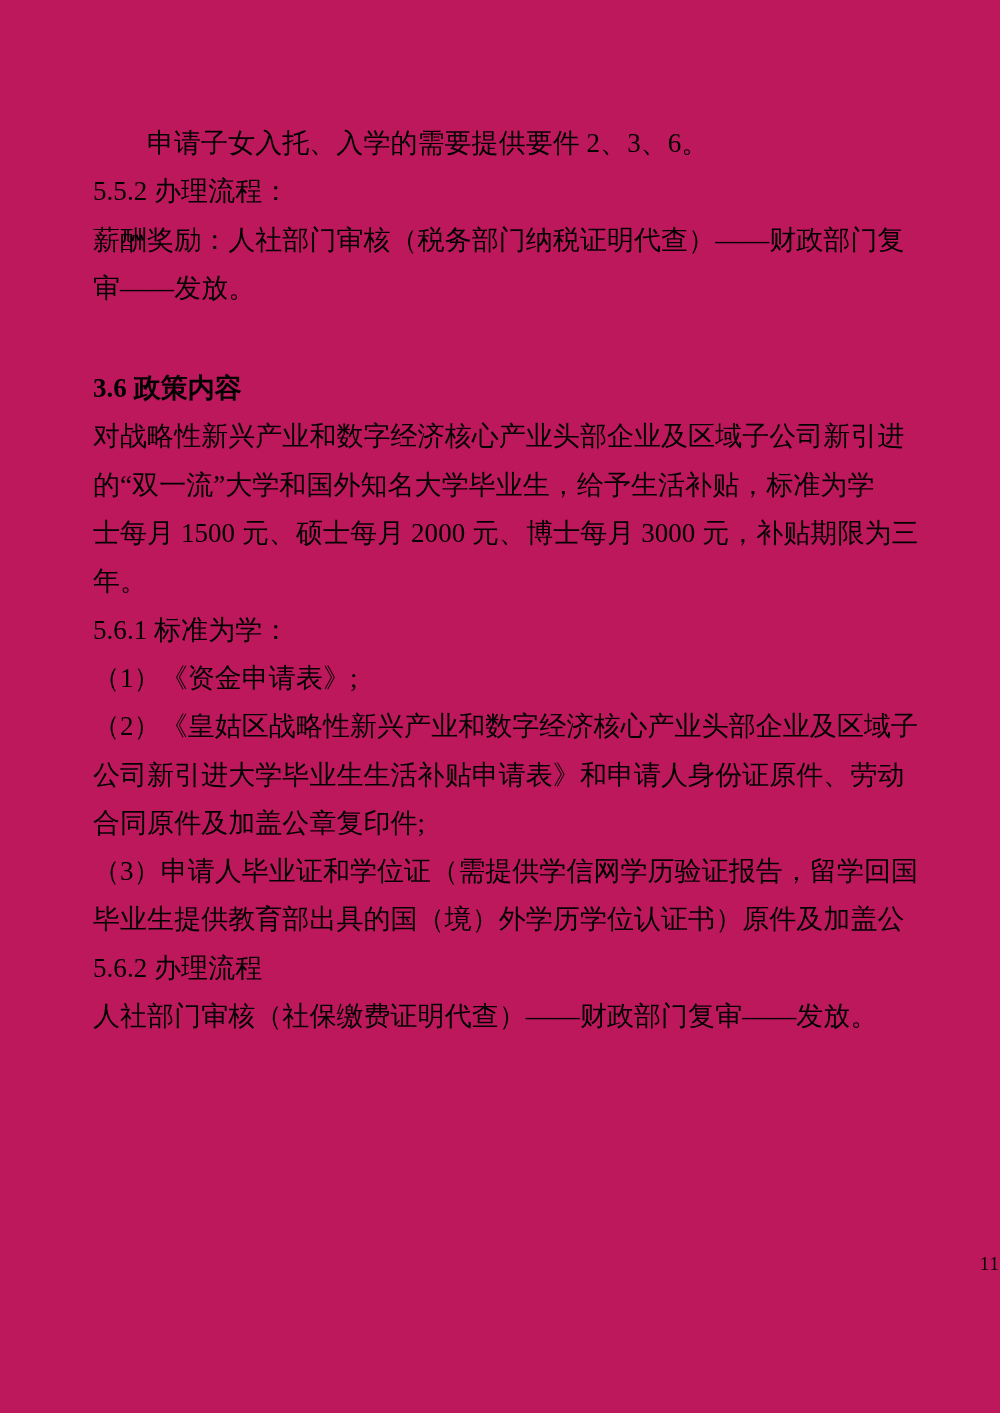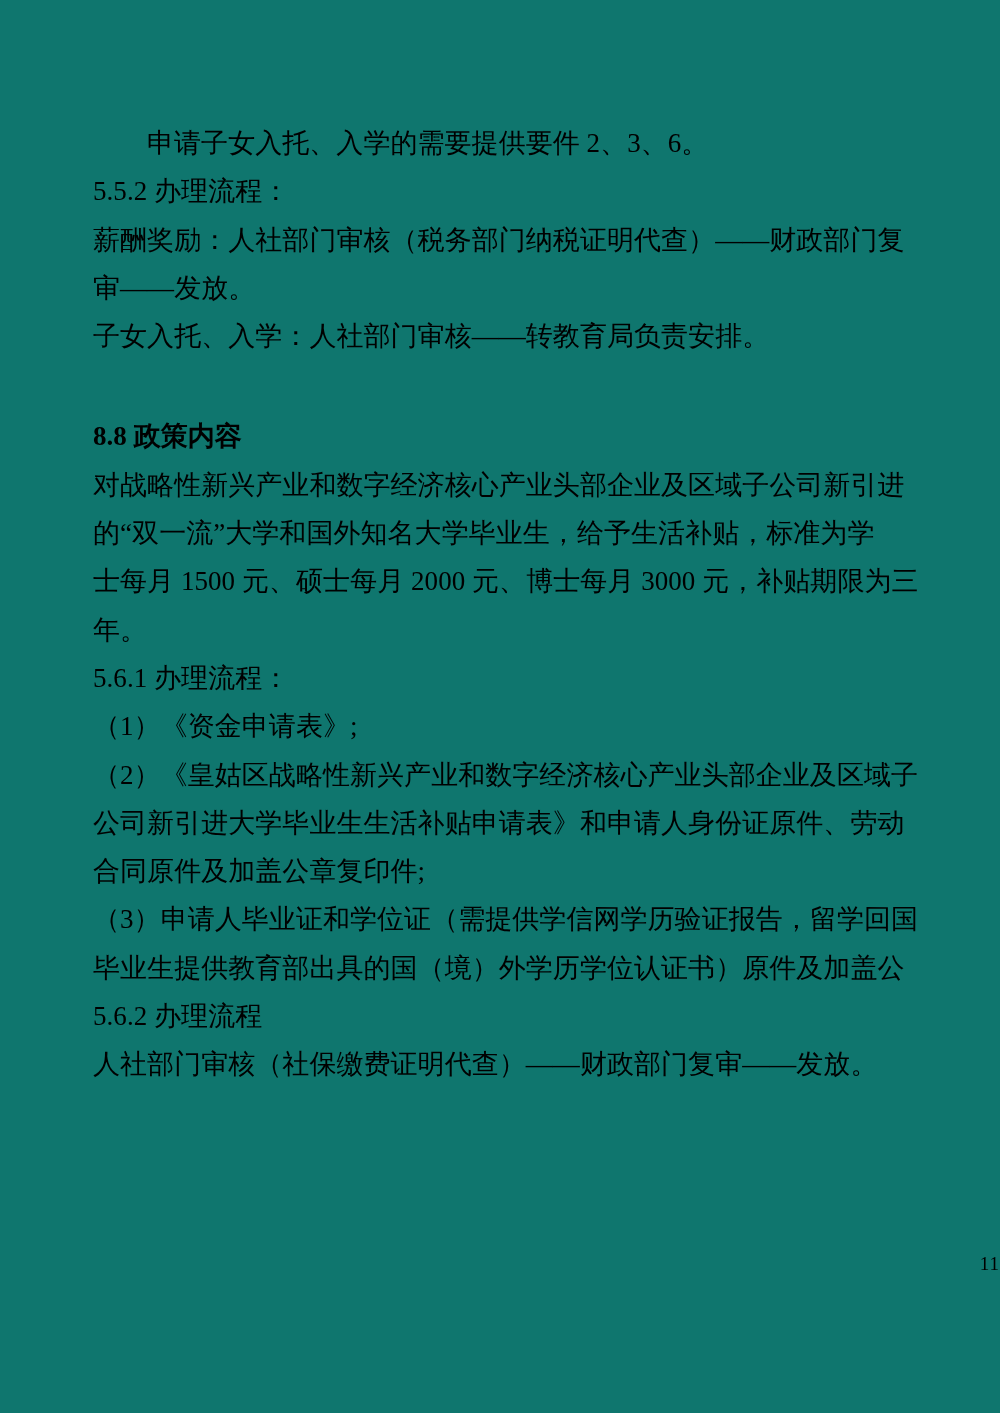--- a/index.html
+++ b/index.html
@@ -4,21 +4,21 @@
 <style>
   html, body {
     margin: 0;
     padding: 0;
     background: #e8e8e8;
   }
   .page {
     position: relative;
     width: 1000px;
     height: 1413px;
-    background: #0f766e;
+    background: #be185d;
     font-family: "Liberation Serif", "DejaVu Serif", serif;
     color: #000000;
     overflow: hidden;
   }
   .content {
     position: absolute;
     left: 93px;
     top: 119px;
     width: 816px;
     font-size: 27px;
@@ -56,33 +56,32 @@
   <div class="content">
 
     <div class="line indent-2">申请子女入托、入学的需要提供要件 2、3、6。</div>
 
     <div class="line">5.5.2 办理流程：</div>
 
     <div class="line">薪酬奖励：人社部门审核（税务部门纳税证明代查）——财政部门复</div>
 
     <div class="line">审——发放。</div>
 
-    <div class="line">子女入托、入学：人社部门审核——转教育局负责安排。</div>
 
-    <div class="line section-heading">8.8 政策内容</div>
+    <div class="line section-heading">3.6 政策内容</div>
 
     <div class="line">对战略性新兴产业和数字经济核心产业头部企业及区域子公司新引进</div>
 
     <div class="line">的“双一流”大学和国外知名大学毕业生，给予生活补贴，标准为学</div>
 
     <div class="line">士每月 1500 元、硕士每月 2000 元、博士每月 3000 元，补贴期限为三</div>
 
     <div class="line">年。</div>
 
-    <div class="line">5.6.1 办理流程：</div>
+    <div class="line">5.6.1 标准为学：</div>
 
     <div class="line">（1）《资金申请表》;</div>
 
     <div class="line">（2）《皇姑区战略性新兴产业和数字经济核心产业头部企业及区域子</div>
 
     <div class="line">公司新引进大学毕业生生活补贴申请表》和申请人身份证原件、劳动</div>
 
     <div class="line">合同原件及加盖公章复印件;</div>
 
     <div class="line">（3）申请人毕业证和学位证（需提供学信网学历验证报告，留学回国</div>

